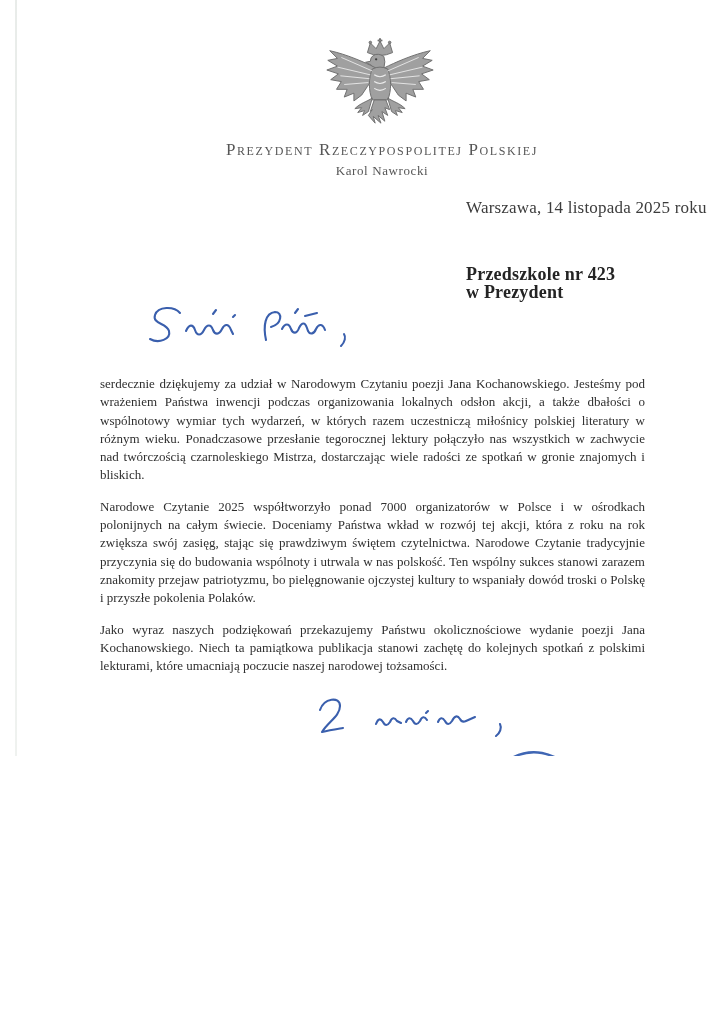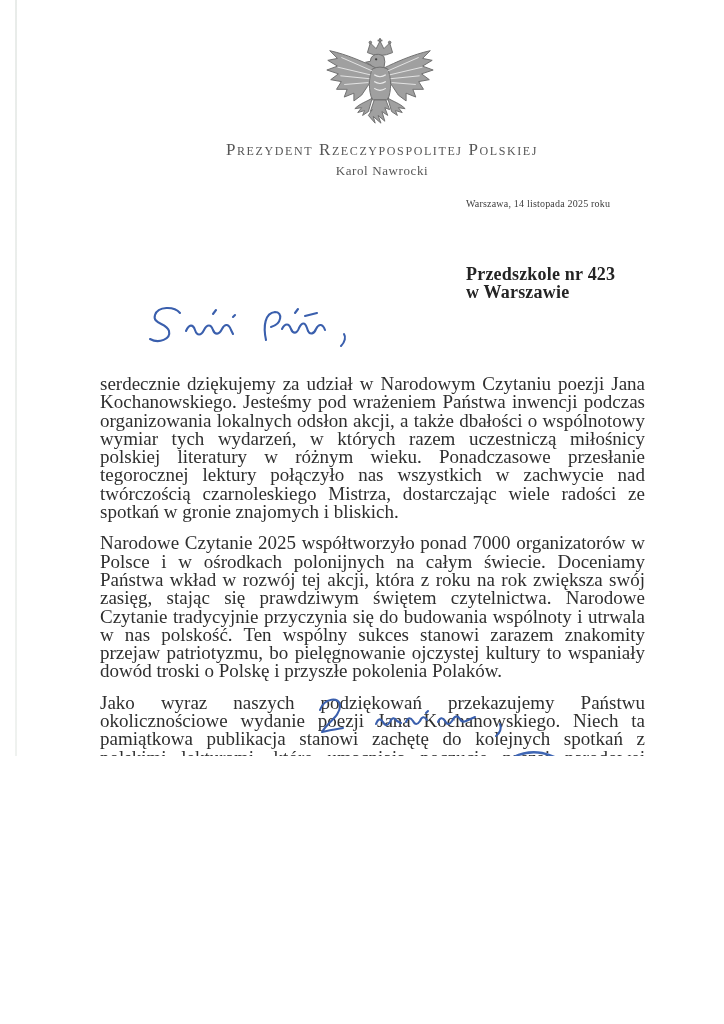--- a/index.html
+++ b/index.html
@@ -37,21 +37,21 @@
     line-height: 20px;
   }
   .sender-name {
     font-size: 13px;
     letter-spacing: .6px;
     line-height: 21px;
   }
   .dateline {
     position: absolute;
     left: 466px; top: 198px;
-    font-size: 10px;
+    font-size: 17px;
     color: #3c3c3c;
     letter-spacing: .2px;
   }
   .addressee {
     position: absolute;
     left: 466px; top: 265px;
     font-size: 18px;
     font-weight: bold;
     color: #242424;
     line-height: 18px;
@@ -59,21 +59,21 @@
   }
   .handwriting { position: absolute; }
   .hw-salutation { left: 136px; top: 300px; width: 228px; height: 64px; }
   .hw-closing   { left: 298px; top: 694px; width: 232px; height: 58px; }
   .hw-sig1      { left: 220px; top: 742px; width: 402px; height: 94px; }
   .hw-sig2      { left: 230px; top: 812px; width: 402px; height: 64px; }
   .body-text {
     position: absolute;
     left: 100px; top: 375px;
     width: 545px;
-    font-size: 19px;
+    font-size: 13px;
     line-height: 18.3px;
     color: #2f2f2f;
     text-align: justify;
   }
   .body-text p { margin: 0 0 13px 0; }
   .body-text p:last-child { margin-bottom: 0; }
 </style>
 </head>
 <body>
 
@@ -104,21 +104,21 @@
 
   <div class="header-block">
     <div class="sender-title">Prezydent Rzeczypospolitej Polskiej</div>
     <div class="sender-name">Karol Nawrocki</div>
   </div>
 
   <div class="dateline">Warszawa, 14 listopada 2025 roku</div>
 
   <div class="addressee">
     <div>Przedszkole nr 423</div>
-    <div>w Warszawie</div>
+    <div>w Prezydent</div>
   </div>
 
   <svg class="handwriting hw-salutation" viewBox="0 0 228 64" role="img" aria-label="Szanowni Państwo,">
     <g fill="none" stroke="#3a5fad" stroke-width="2.1" stroke-linecap="round" stroke-linejoin="round">
       <path d="M44,13 C38,6 22,6 19,15 C16,24 31,23 33,31 C35,39 23,44 14,39"></path>
       <path d="M50,31 c3,-7 7,-7 9,-1 c2,6 6,6 9,0 c3,-6 7,-6 9,0 c2,5 6,5 9,-1 c3,-6 7,-5 9,1 l2,4"></path>
       <path d="M97,17 l2,-2"></path>
       <path d="M77,14 l3,-4"></path>
       <path d="M130,40 C127,26 129,13 139,12 C147,12 146,24 135,27"></path>
       <path d="M146,29 c3,-6 7,-6 9,0 c2,5 6,5 8,-1 c3,-6 6,-6 8,0 l1,3 c2,4 6,3 8,-2 c3,-6 7,-5 9,1"></path>

